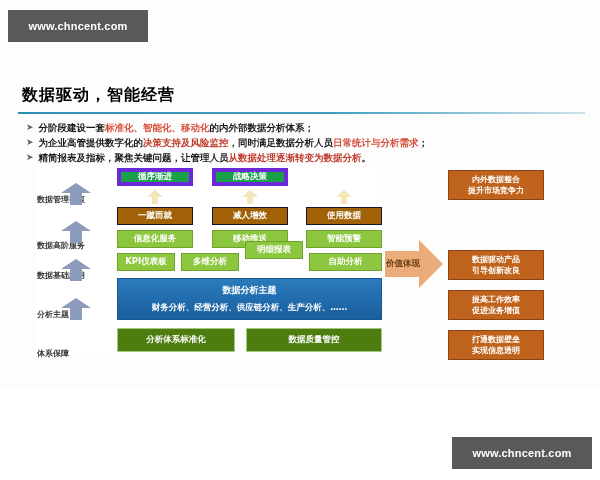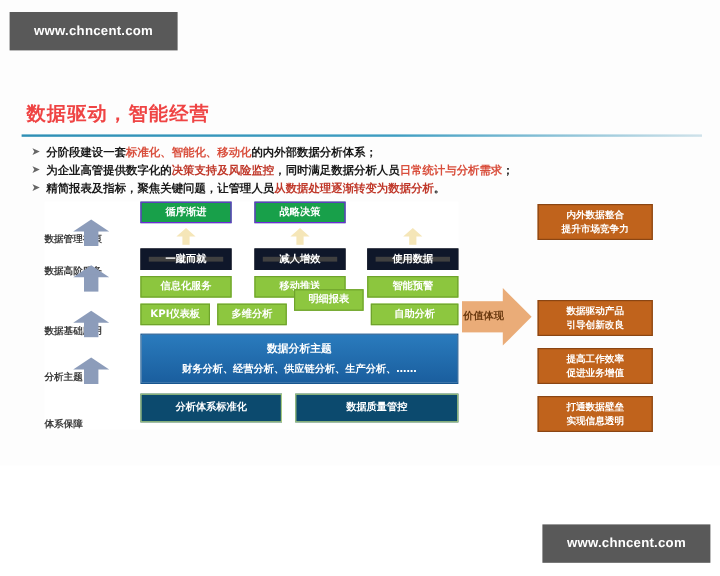--- a/index.html
+++ b/index.html
@@ -19,21 +19,21 @@
     display:flex;align-items:center;justify-content:center;
     font-size:11px;font-weight:bold;letter-spacing:.2px;
     font-family:"Liberation Sans",sans-serif;
   }
   #wm-top{left:8px;top:10px;width:140px;height:32px;}
   #wm-bottom{left:452px;top:437px;width:140px;height:32px;}
 
   
   #page-title{
     position:absolute;left:22px;top:85px;
-    font-size:16px;font-weight:bold;color:#ef4444;
+    font-size:16px;font-weight:bold;color:#000000;
     letter-spacing:1px;
     font-family:"DejaVu Sans",sans-serif;
   }
   #title-rule{
     position:absolute;left:18px;top:112px;width:567px;height:2px;
     background:linear-gradient(to right,#2e8fb5 0%,#3f9ec2 55%,#cfe2ea 100%);
   }
 
   
   #bullets{position:absolute;left:26px;top:120px;width:560px;}
@@ -70,25 +70,25 @@
     border-bottom:10px solid #8c9cba;
   }
 
   
   #matrix{position:absolute;left:117px;top:168px;width:265px;height:190px;}
   .cell{
     position:absolute;display:flex;align-items:center;justify-content:center;
     color:#ffffff;font-weight:bold;font-size:8.5px;text-align:center;
     box-sizing:border-box;
   }
-  .g-dark{background:#18a04a;border:1px solid #6d28d9;}
-  .g-mid{background:#404040;border:7px solid #0f172a;}
+  .g-dark{background:#18a04a;border:4px solid #6d28d9;}
+  .g-mid{background:#a16207;border:1px solid #0f172a;}
   .g-lime{background:#8cc63e;border:1px solid #6fa32c;}
   .g-lime2{background:#8dc73f;border:1px solid #6fa32c;}
-  .g-pale{background:#0c4a6e;border:1px solid #a6c97f;color:#ffffff;}
+  .g-pale{background:#4d7c0f;border:1px solid #a6c97f;color:#ffffff;}
 
   .up-arrow{
     position:absolute;width:16px;height:14px;
   }
   .up-arrow .ua-head{
     position:absolute;left:0;top:0;width:0;height:0;
     border-left:8px solid transparent;border-right:8px solid transparent;
     border-bottom:7px solid #f5e6b8;
   }
   .up-arrow .ua-shaft{
@@ -157,21 +157,21 @@
   </div>
 
   <div id="diagram-bg"></div>
 
   <div id="axis">
     <div class="axis-lab" style="top:2px">数据管理初衷</div>
     <div class="axis-arrow" style="top:15px">
         <div class="head"></div>
         <div class="shaft"></div>
       </div>
-    <div class="axis-lab" style="top:28px">数据高阶服务</div>
+    <div class="axis-lab" style="top:48px">数据高阶服务</div>
     <div class="axis-arrow" style="top:53px">
         <div class="head"></div>
         <div class="shaft"></div>
       </div>
     <div class="axis-lab" style="top:78px">数据基础应用</div>
     <div class="axis-arrow" style="top:91px">
         <div class="head"></div>
         <div class="shaft"></div>
       </div>
     <div class="axis-lab" style="top:117px">分析主题</div>

